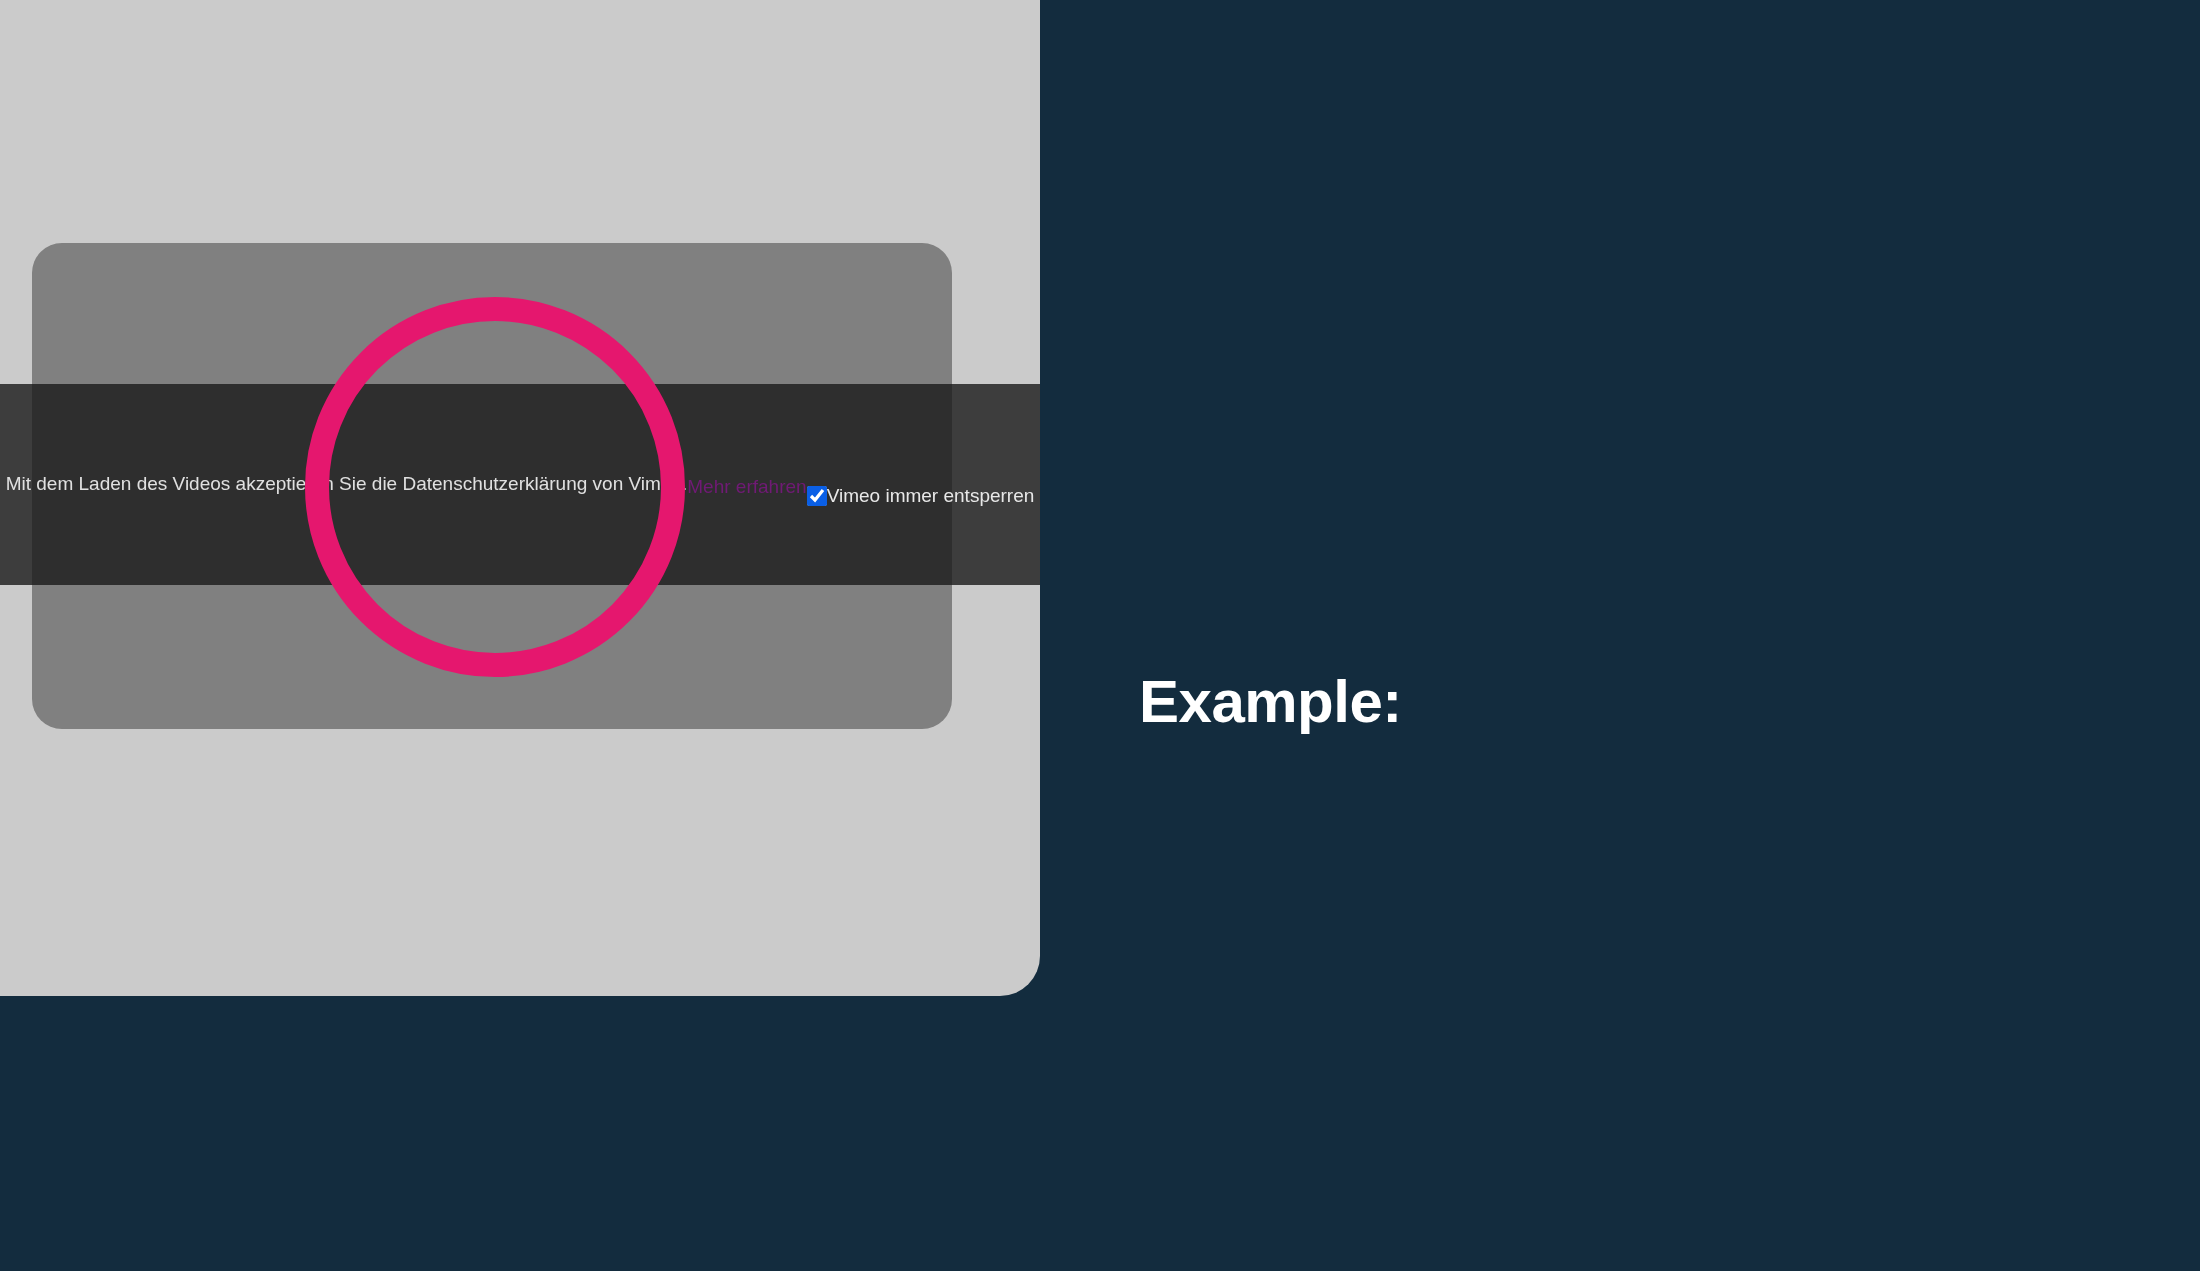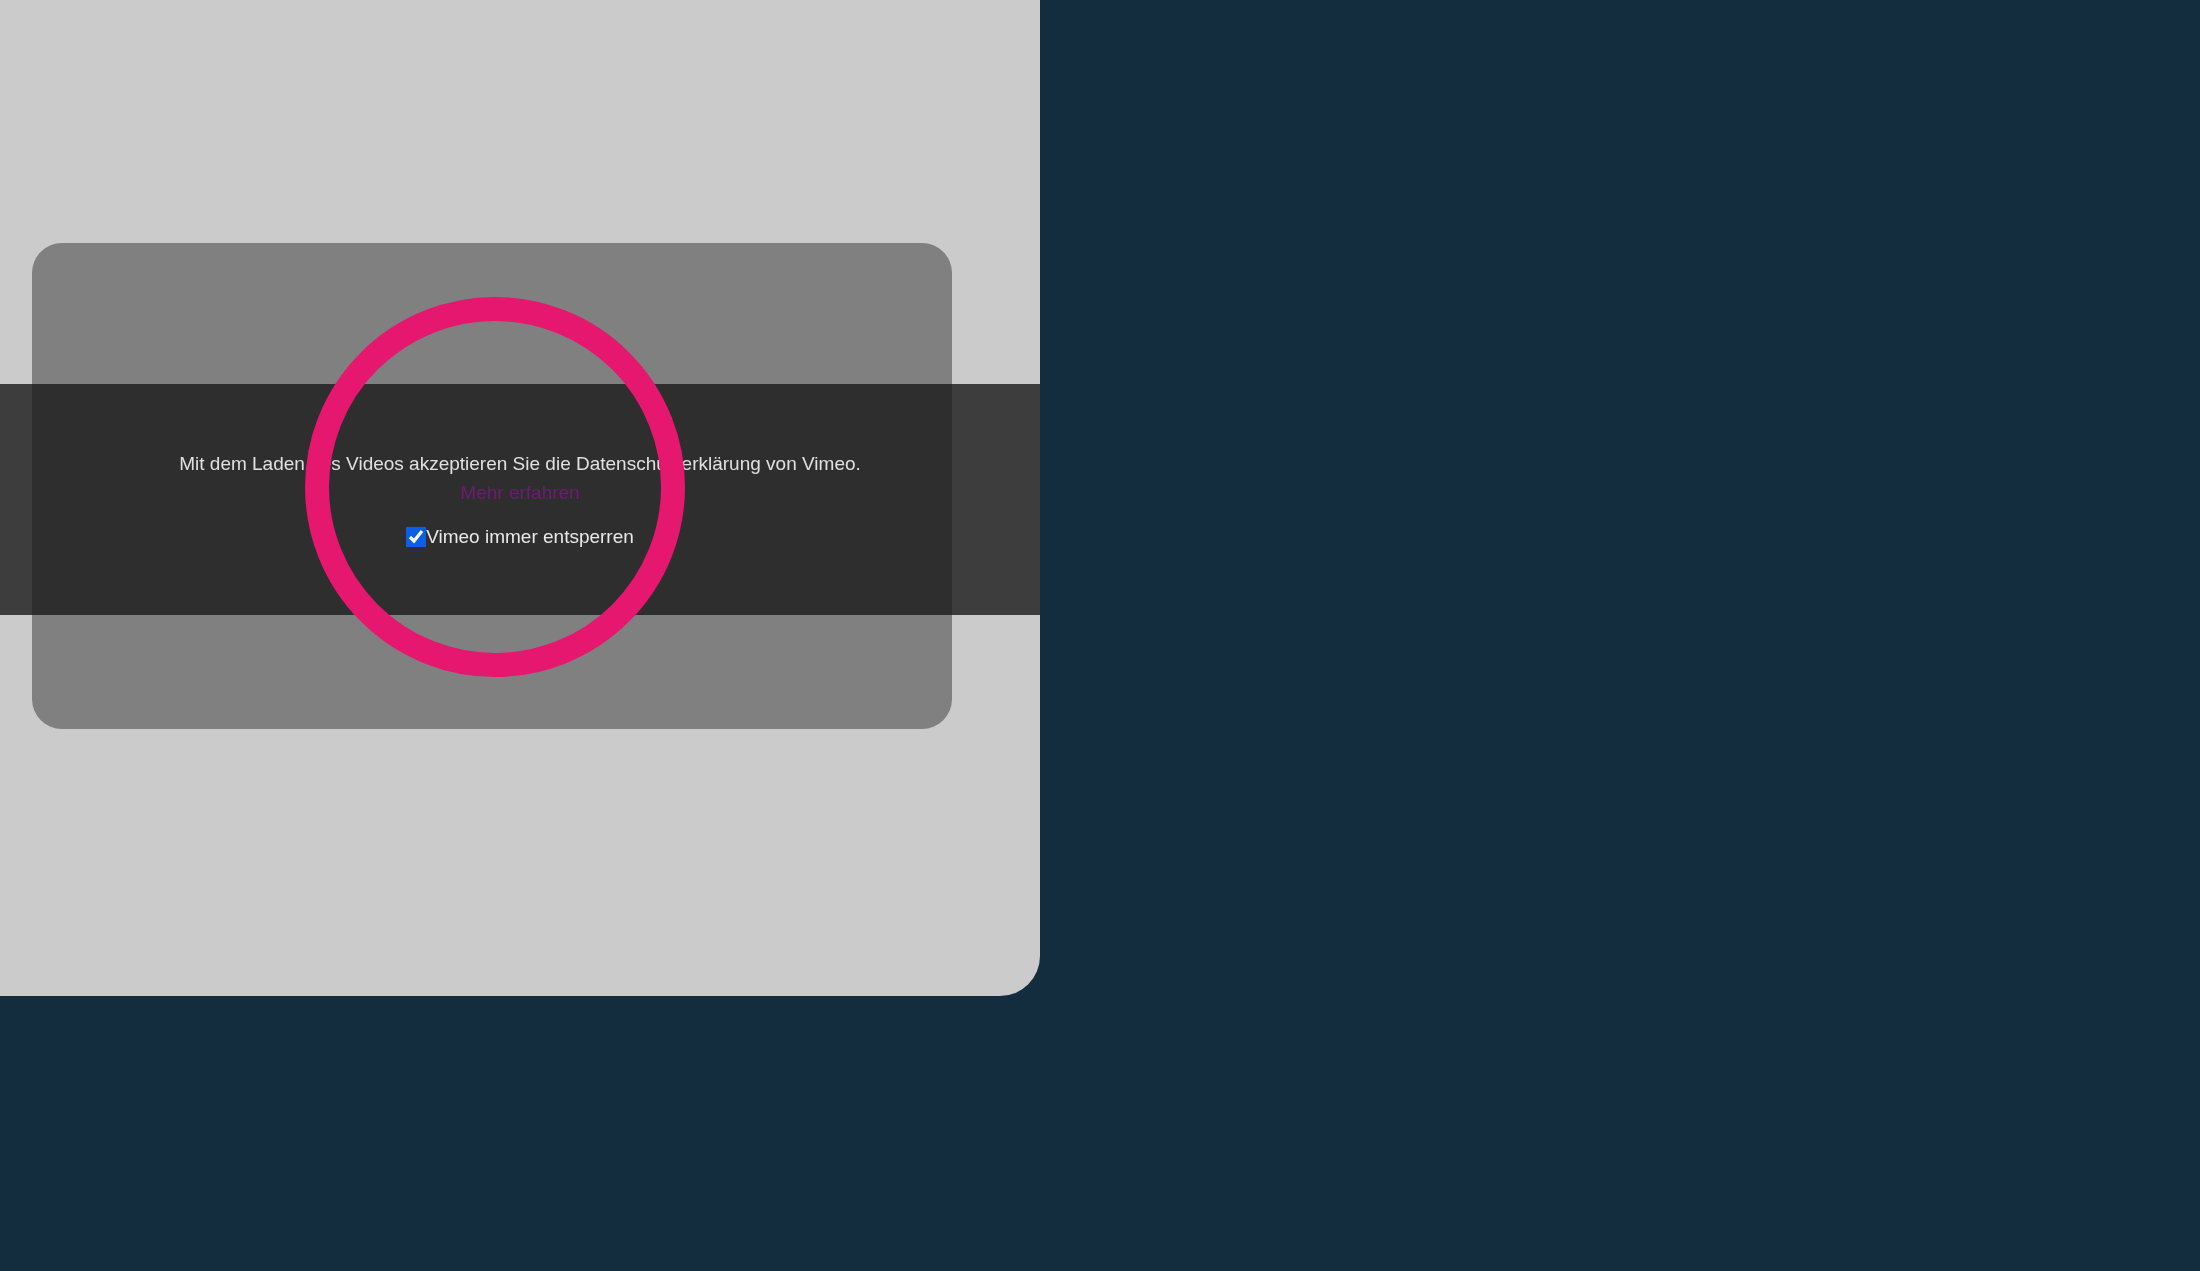--- a/index.html
+++ b/index.html
@@ -26,24 +26,23 @@
     background: #808080;
     border-radius: 30px;
   }
 
   
   .overlay-bar {
     position: absolute;
     left: 0;
     top: 384px;
     width: 1040px;
-    height: 231px;
+    height: 201px;
     background: rgba(25,25,25,0.80);
     display: flex;
-    flex-direction: column;
     align-items: center;
     justify-content: center;
     color: #fff;
     font-size: 20px;
   }
   .overlay-text {
     color: #e0e0e0;
     font-size: 19px;
     text-align: center;
     line-height: 1.4;
@@ -136,14 +135,14 @@
       <input type="checkbox" checked="" style="">
       <span>Vimeo immer entsperren</span>
     </label>
   </div>
 
   <div class="anno-circle"></div>
 
 </div>
 
 <div class="right-text">
-  <br>
+  <span class="bold">Example:</span><br>
 </div>
 
 </body></html>

